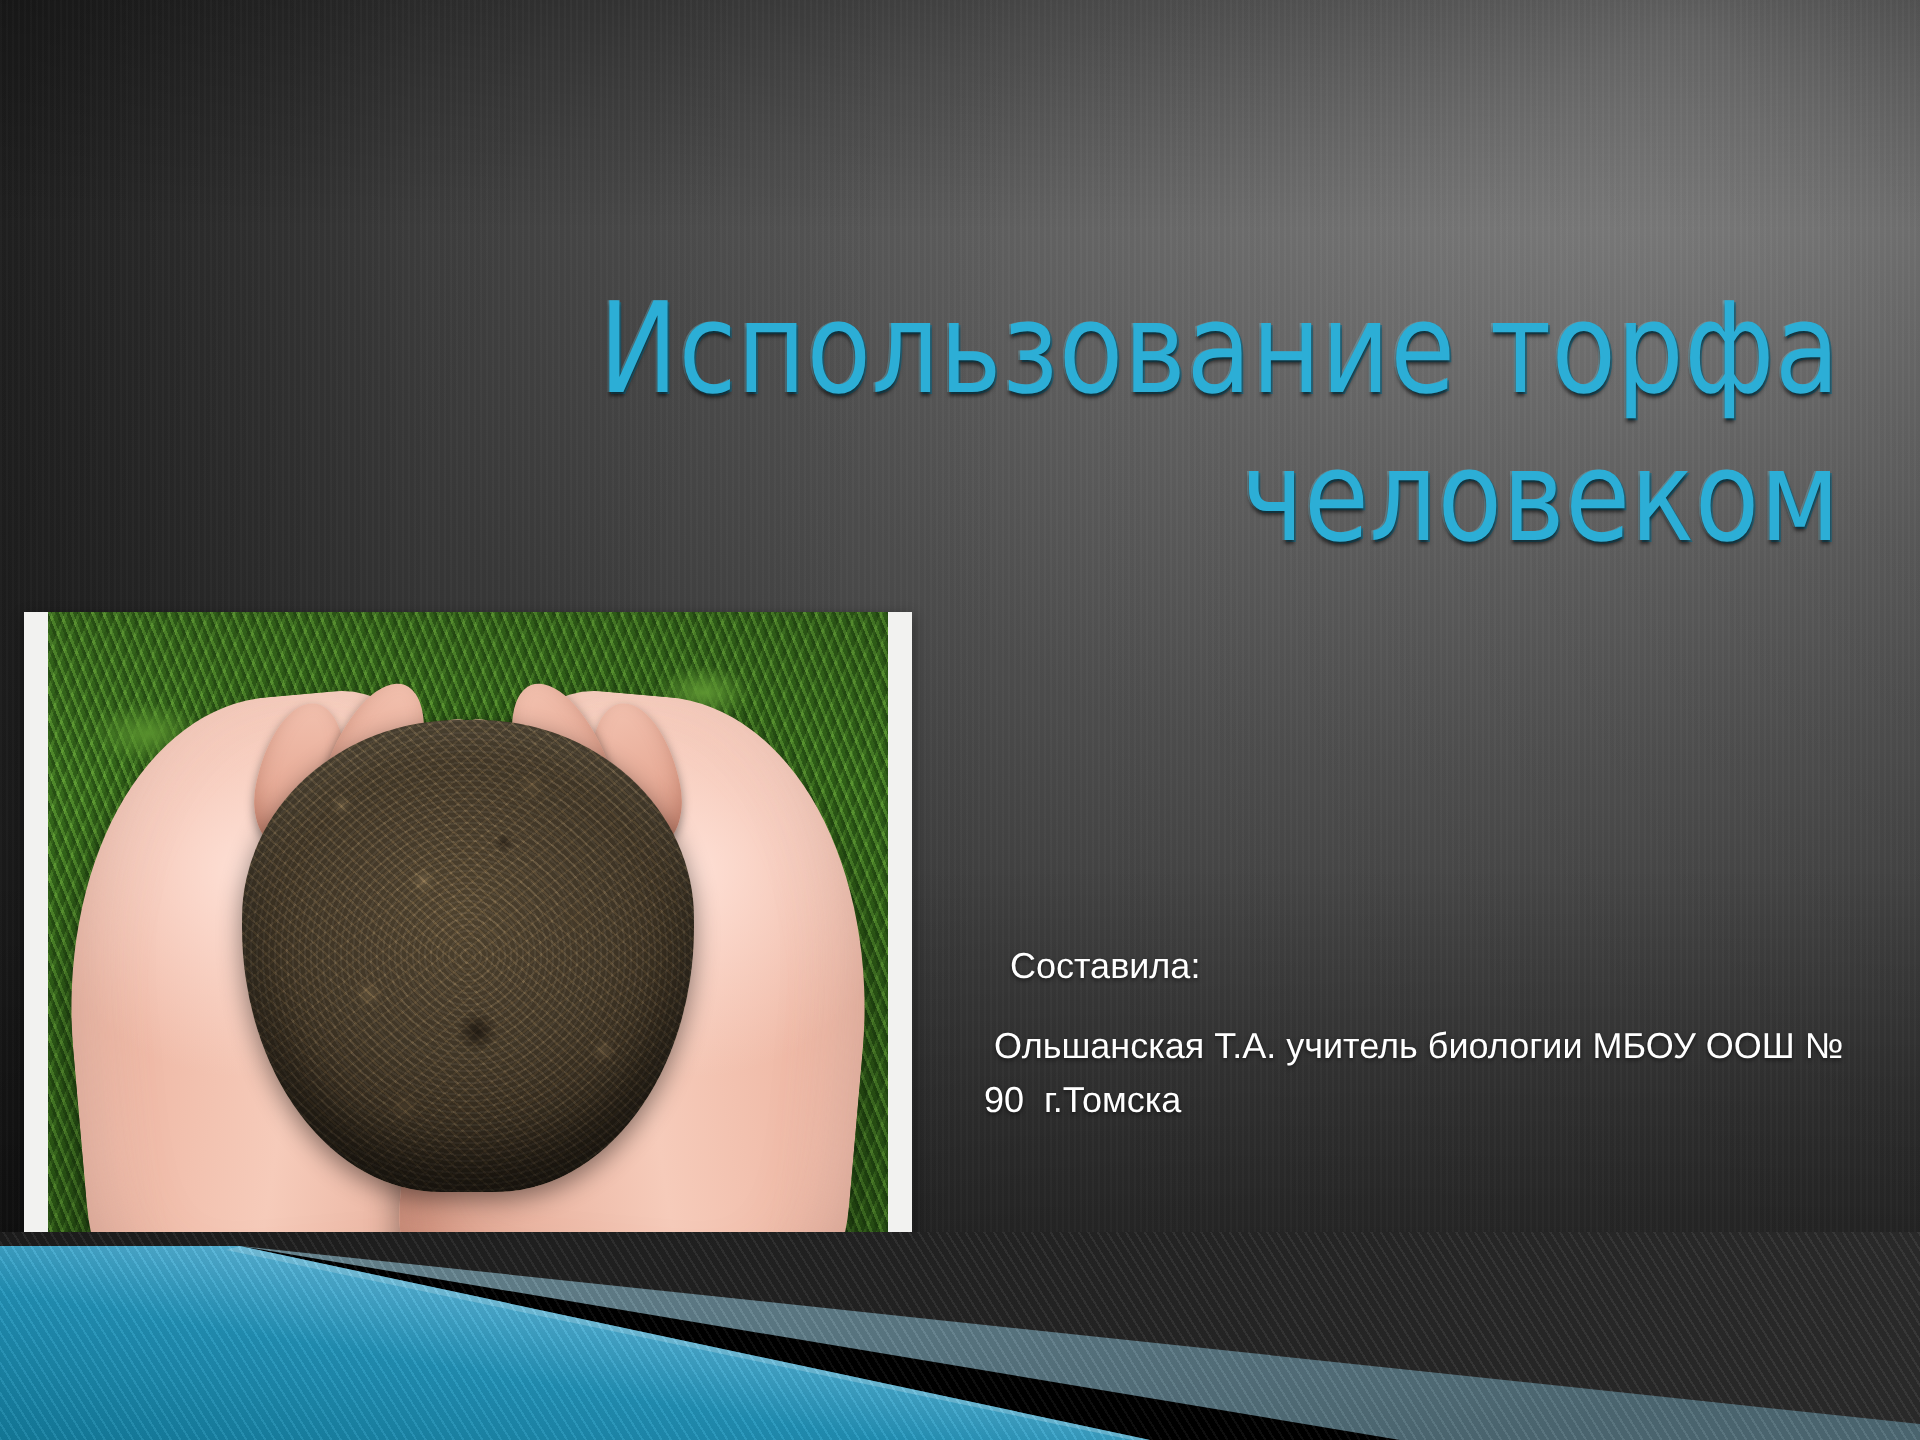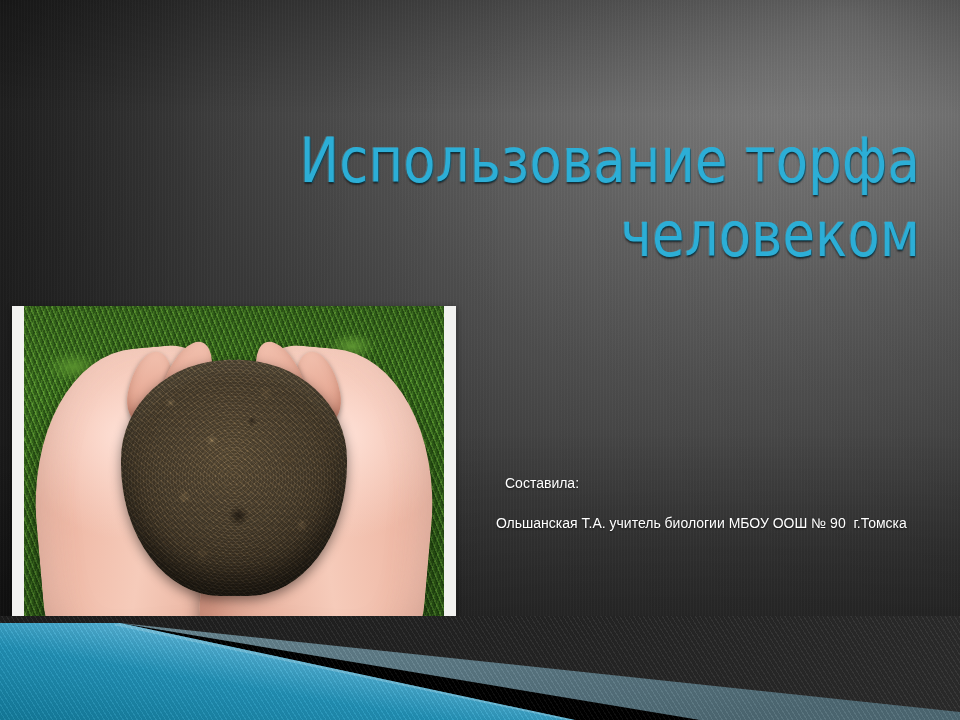--- a/index.html
+++ b/index.html
@@ -51,21 +51,21 @@
       rgba(255,255,255,0.018) 1px,
       rgba(0,0,0,0.018) 1px,
       rgba(0,0,0,0.018) 3px);
     pointer-events: none;
   }
 
   
   .title-block {
     position: absolute;
     left: 120px;
-    top: 124px;
+    top: 138px;
     width: 800px;
     text-align: right;
   }
   .title-line {
     font-family: "DejaVu Sans Condensed", "Liberation Sans Narrow", "Liberation Sans", sans-serif;
     font-size: 63px;
     line-height: 74px;
     font-weight: 400;
     color: #2CAED6;
     letter-spacing: 0.3px;
@@ -81,21 +81,21 @@
   
   .subtitle-block {
     position: absolute;
     left: 492px;
     top: 470px;
     width: 440px;
   }
   .subtitle-line {
     color: #ffffff;
     font-family: "Liberation Sans", sans-serif;
-    font-size: 14px;
+    font-size: 18px;
     line-height: 27px;
     text-shadow: 0 1px 2px rgba(0,0,0,0.55);
   }
   .subtitle-first {
     padding-left: 13px;
     margin-bottom: 13px;
   }
   .subtitle-second {
     padding-left: 0;
     white-space: pre-wrap;

